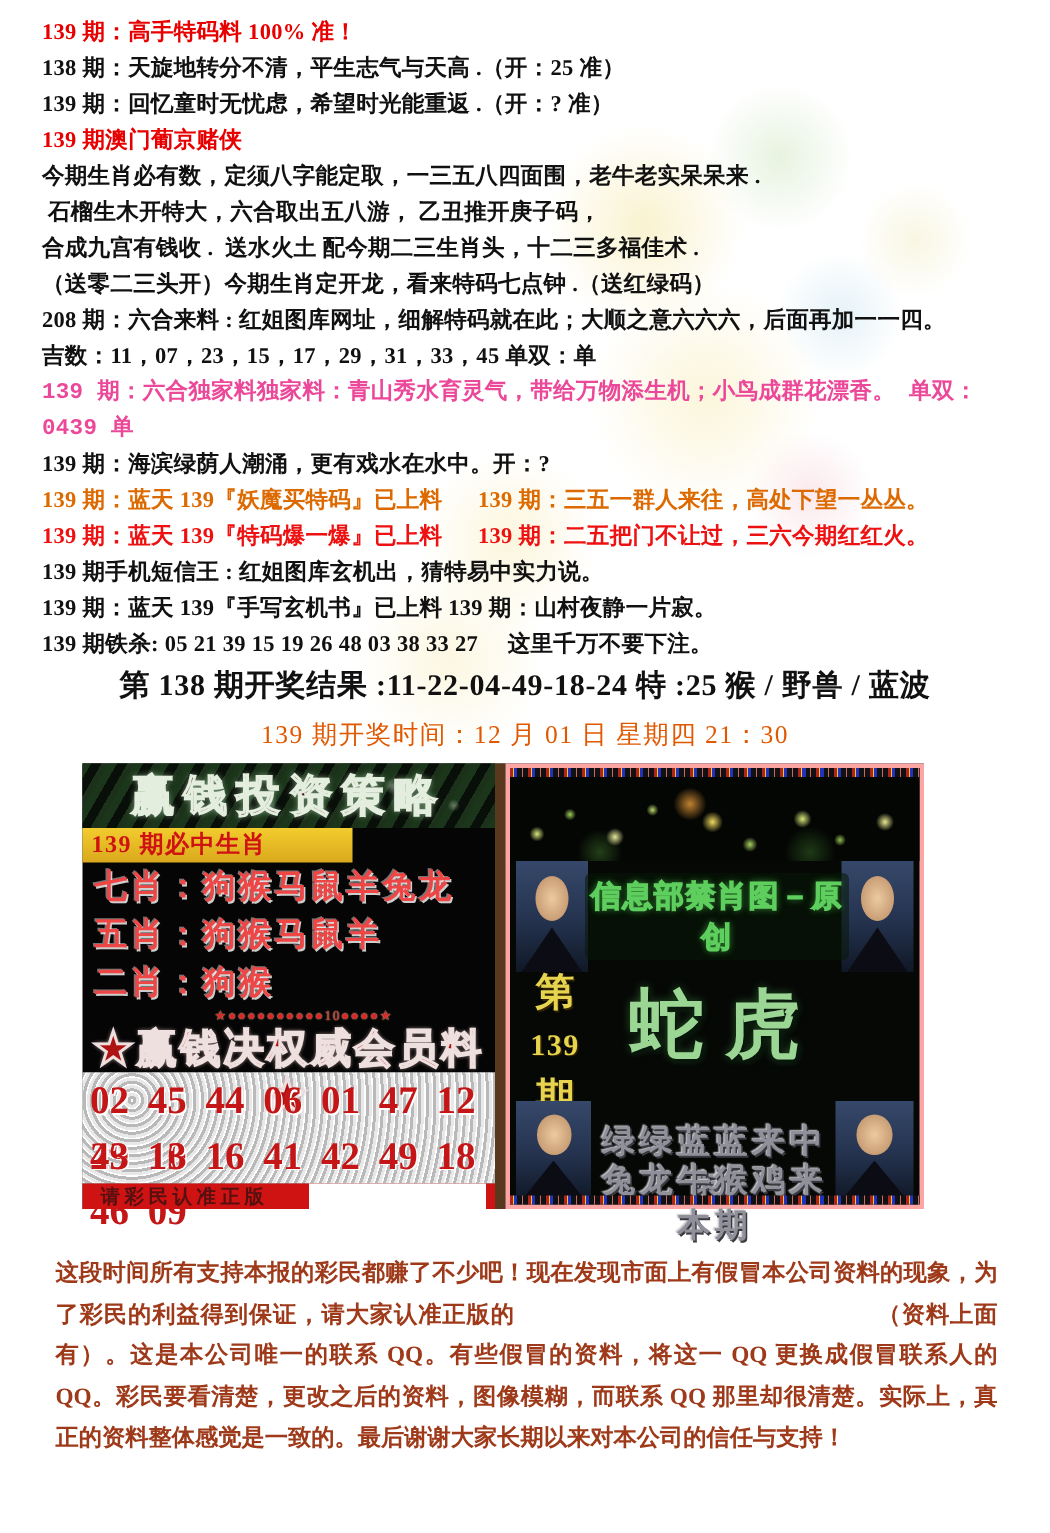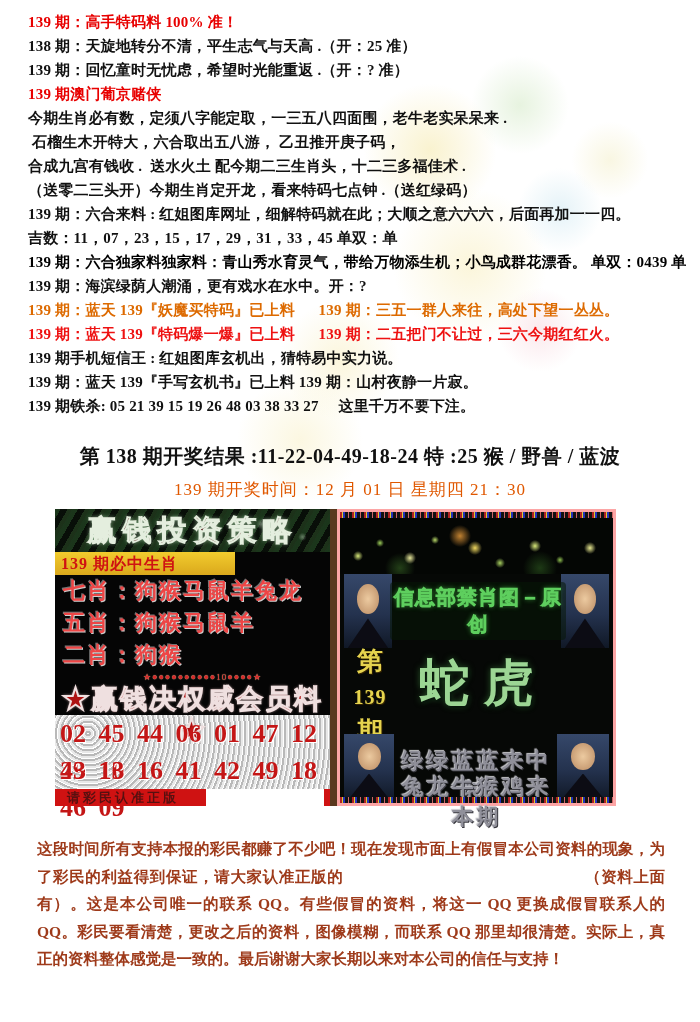--- a/index.html
+++ b/index.html
@@ -117,23 +117,23 @@
 
   <div class="top-block">
     <div class="tline" style="color: rgb(232, 0, 0);">139 期：高手特码料 100% 准！</div>
     <div class="tline" style="color: rgb(17, 17, 17);">138 期：天旋地转分不清，平生志气与天高 .（开：25 准）</div>
     <div class="tline" style="color: rgb(17, 17, 17);">139 期：回忆童时无忧虑，希望时光能重返 .（开：? 准）</div>
     <div class="tline" style="color: rgb(232, 0, 0);">139 期澳门葡京赌侠</div>
     <div class="tline" style="color: rgb(17, 17, 17);">今期生肖必有数，定须八字能定取，一三五八四面围，老牛老实呆呆来 .</div>
     <div class="tline" style="color: rgb(17, 17, 17);"> 石榴生木开特大，六合取出五八游， 乙丑推开庚子码，</div>
     <div class="tline" style="color: rgb(17, 17, 17);">合成九宫有钱收 .  送水火土 配今期二三生肖头，十二三多福佳术 .</div>
     <div class="tline" style="color: rgb(17, 17, 17);">（送零二三头开）今期生肖定开龙，看来特码七点钟 .（送红绿码）</div>
-    <div class="tline" style="color: rgb(17, 17, 17);">139 期：六合来料 : 红姐图库网址，细解特码就在此；大顺之意六六六，后面再加一一四。</div>
+    <div class="tline" style="color: rgb(17, 17, 17);">208 期：六合来料 : 红姐图库网址，细解特码就在此；大顺之意六六六，后面再加一一四。</div>
     <div class="tline" style="color: rgb(17, 17, 17);">吉数：11，07，23，15，17，29，31，33，45 单双：单</div>
-    <div class="tline" style="color: #000000;">139 期：六合独家料独家料：青山秀水育灵气，带给万物添生机；小鸟成群花漂香。 单双：0439 单</div>
+    <div class="tline" style="color: #ec4899; font-family: Liberation Mono, monospace;">139 期：六合独家料独家料：青山秀水育灵气，带给万物添生机；小鸟成群花漂香。 单双：0439 单</div>
     <div class="tline" style="color: rgb(17, 17, 17);">139 期：海滨绿荫人潮涌，更有戏水在水中。开：?</div>
     <div class="tline" style="color: rgb(221, 106, 0);">139 期：蓝天 139『妖魔买特码』已上料      139 期：三五一群人来往，高处下望一丛丛。</div>
     <div class="tline" style="color: rgb(238, 17, 17);">139 期：蓝天 139『特码爆一爆』已上料      139 期：二五把门不让过，三六今期红红火。</div>
     <div class="tline" style="color: rgb(17, 17, 17);">139 期手机短信王 : 红姐图库玄机出，猜特易中实力说。</div>
     <div class="tline" style="color: rgb(17, 17, 17);">139 期：蓝天 139『手写玄机书』已上料 139 期：山村夜静一片寂。</div>
     <div class="tline" style="color: rgb(17, 17, 17);">139 期铁杀: 05 21 39 15 19 26 48 03 38 33 27     这里千万不要下注。</div>
   </div>
 
   <div class="result-main">第 138 期开奖结果 :11-22-04-49-18-24 特 :25 猴 / 野兽 / 蓝波</div>
   <div class="result-time" style="color: rgb(224, 88, 0);">139 期开奖时间：12 月 01 日  星期四 21：30</div>

